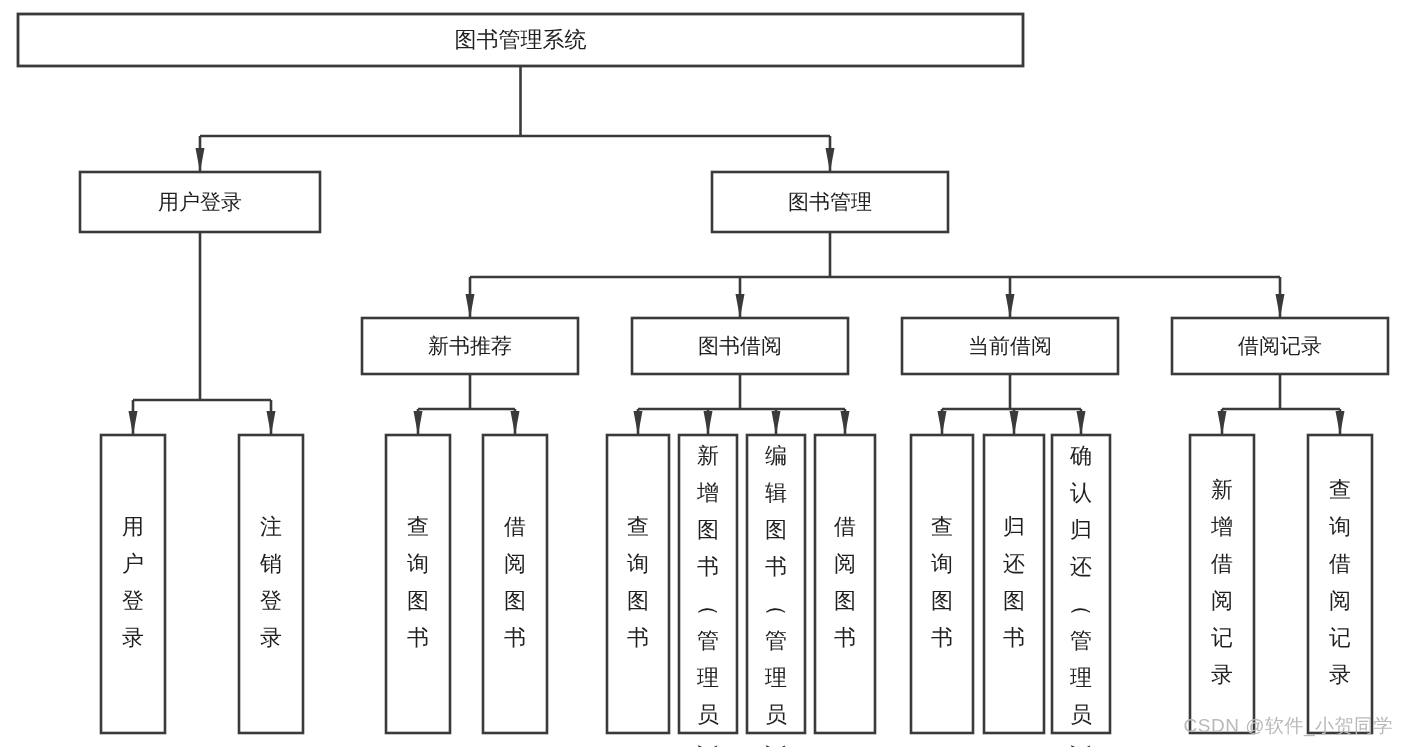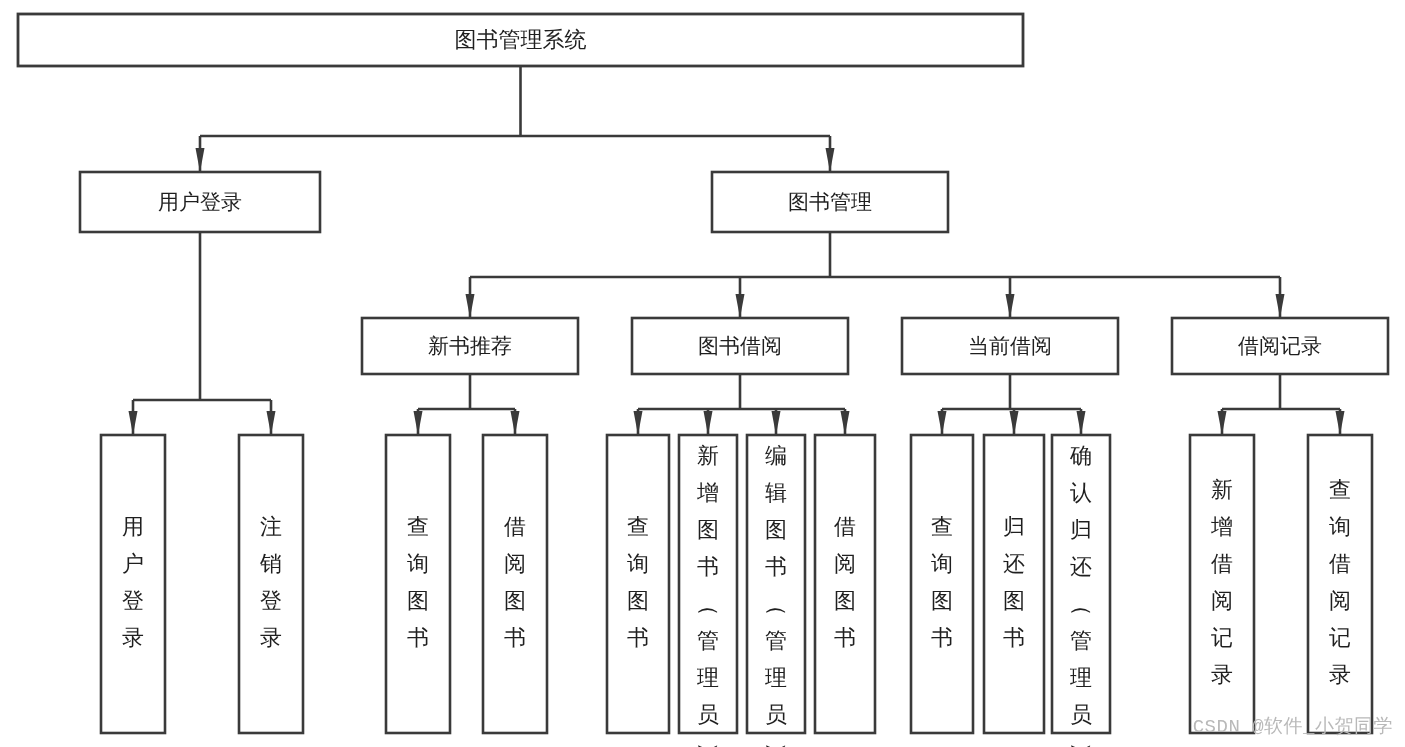--- a/index.html
+++ b/index.html
@@ -52,21 +52,21 @@
     fill: #1f1f1f;
     font-family: "Liberation Sans", "DejaVu Sans", sans-serif;
     font-size: 22px;
     text-anchor: middle;
     dominant-baseline: middle;
   }
   .watermark {
     position: absolute;
     right: 12px;
     bottom: 8px;
-    font-family: Liberation Mono, monospace;
+    font-family: Liberation Sans, sans-serif;
     font-size: 19px;
     color: #b9b9b9;
     white-space: nowrap;
     letter-spacing: 0.5px;
     pointer-events: none;
   }
 </style>
 </head>
 <body>
 

